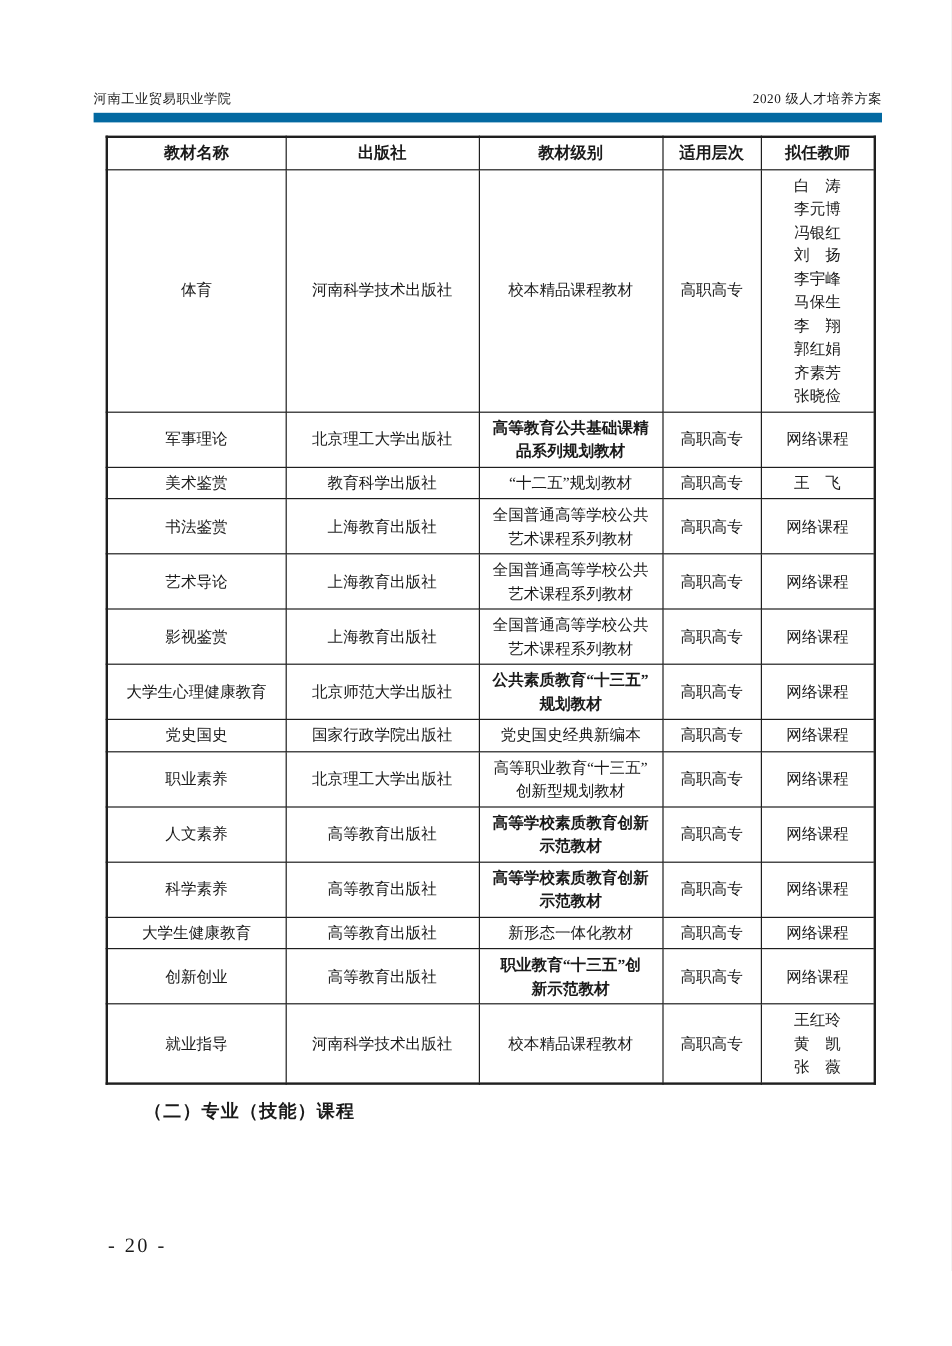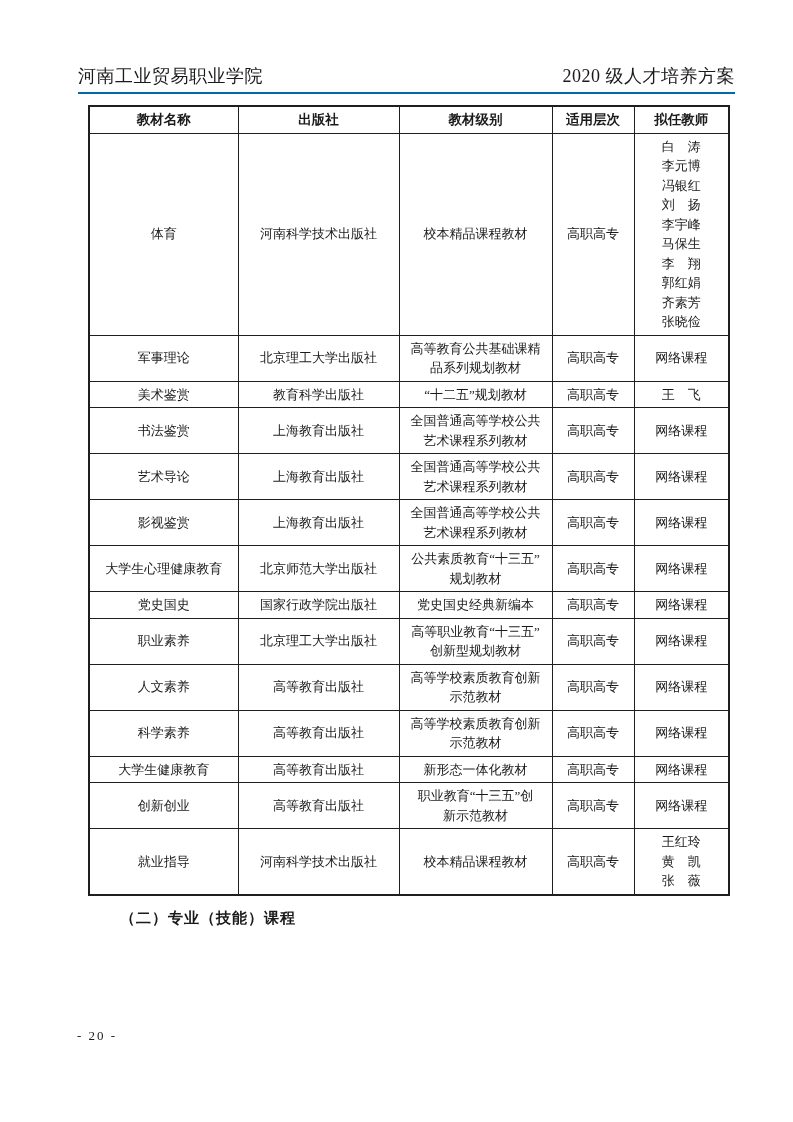--- a/index.html
+++ b/index.html
@@ -7,28 +7,28 @@
   body { font-family: "Liberation Serif", "DejaVu Serif", serif; color: #1a1a1a; }
   .page {
     position: relative;
     width: 793px;
     height: 1122px;
     margin: 0 auto;
     background: #ffffff;
     overflow: hidden;
   }
   .running-header {
-    margin: 0 58px 0 78px;
+    margin: 11px 58px 0 78px;
     padding-top: 64px;
     padding-bottom: 4px;
-    border-bottom: 2px solid #0369a1;
+    border-bottom: 8px solid #0369a1;
     display: flex;
     justify-content: space-between;
     align-items: flex-end;
-    font-size: 18px;
+    font-size: 11px;
     letter-spacing: 0.5px;
   }
   table.textbook-table {
     margin: 11px 0 0 88px;
     width: 640px;
     border-collapse: collapse;
     table-layout: fixed;
     border: 2px solid #1f1f1f;
     font-size: 13px;
   }
@@ -40,32 +40,32 @@
     height: 24px;
     line-height: 19.5px;
     overflow: hidden;
   }
   .textbook-table th {
     font-weight: bold;
     font-size: 13.5px;
     height: 27px;
   }
   .cell-level, .cell-teachers { white-space: pre-line; }
-  .level-left { text-align: left; padding-left: 5px; padding-right: 4px; }
+  .level-left { text-align: left; padding-left: 5px; padding-right: 4px; font-weight: bold; }
   .section-heading {
     margin: 13px 16px 0 120px;
     font-weight: bold;
     font-size: 15px;
     letter-spacing: 1px;
   }
   .page-number {
     position: absolute;
-    left: 77px;
+    left: 90px;
     top: 1028px;
-    font-size: 13px;
+    font-size: 17px;
     letter-spacing: 2px;
   }
 </style>
 </head>
 <body>
 
 <div class="page">
 
   <div class="running-header">
     <span>河南工业贸易职业学院</span>

